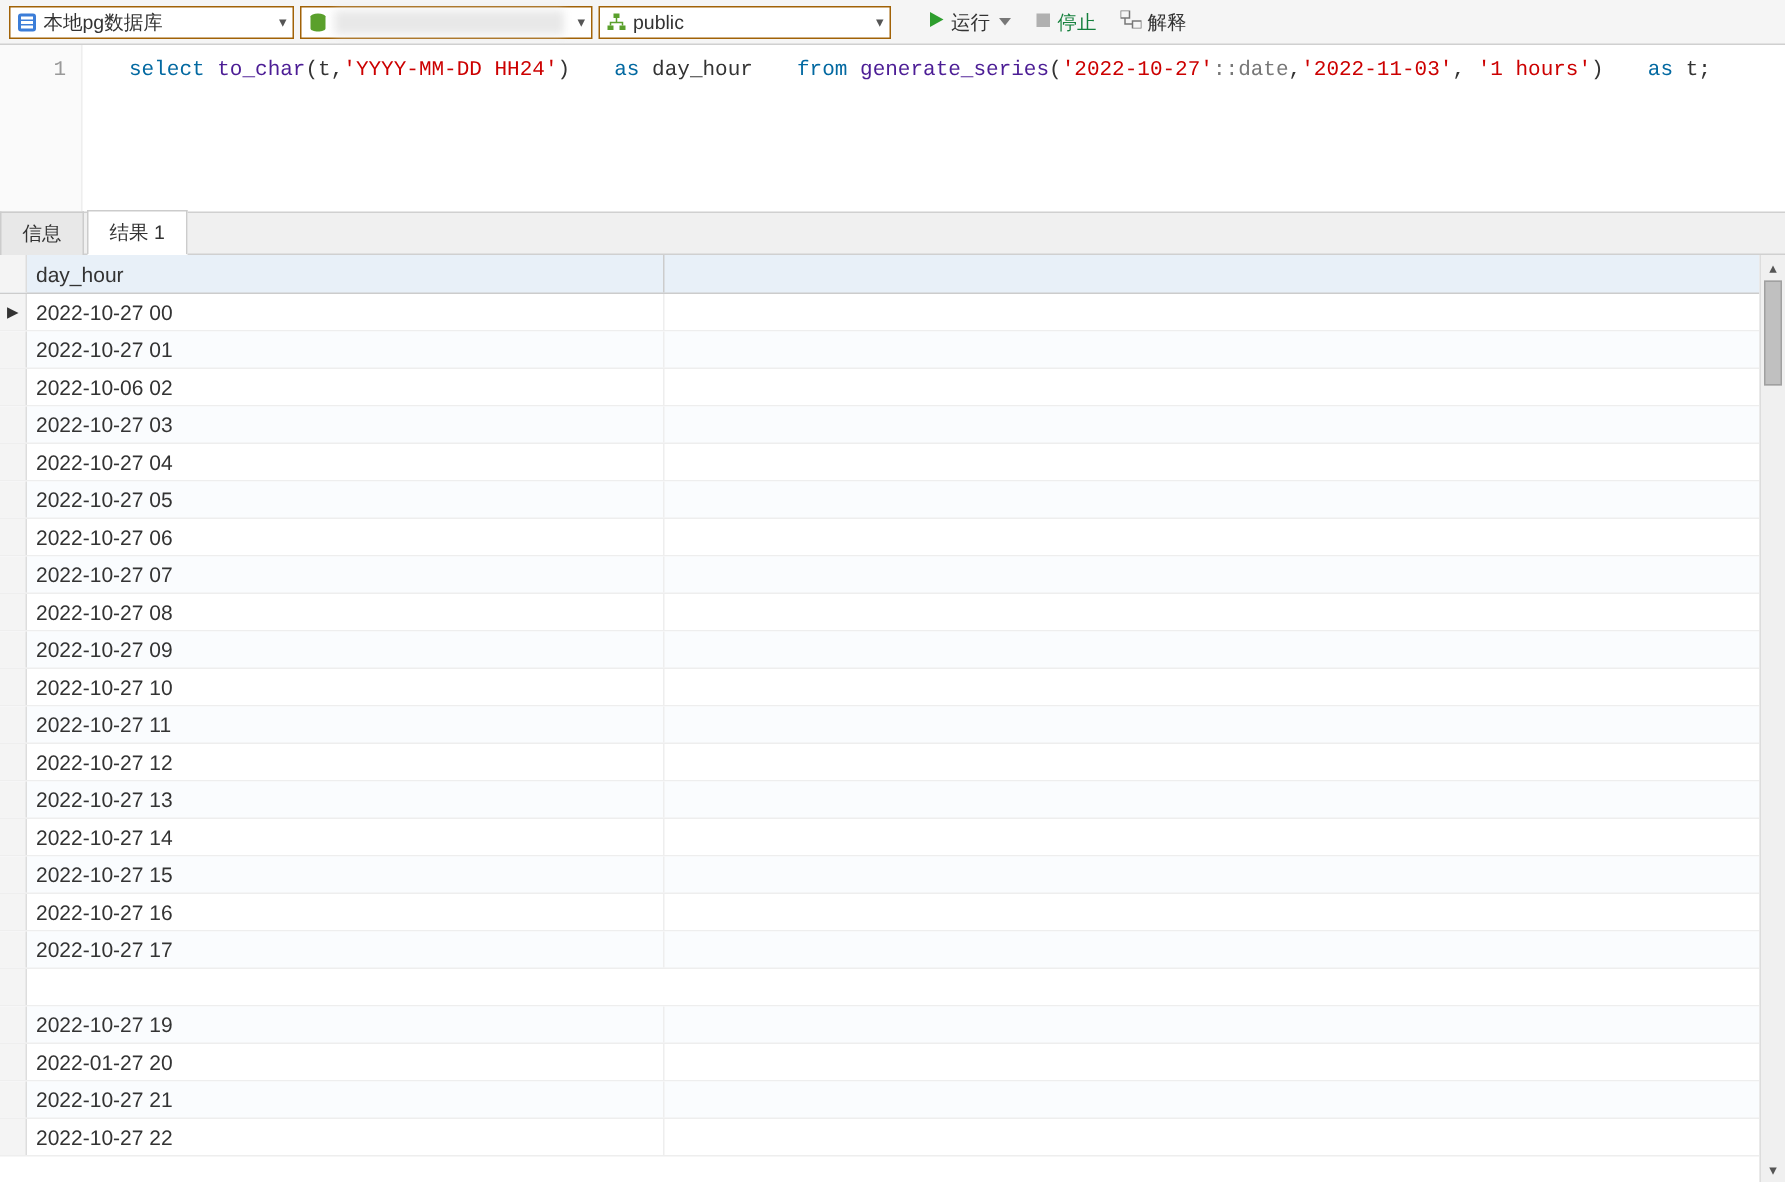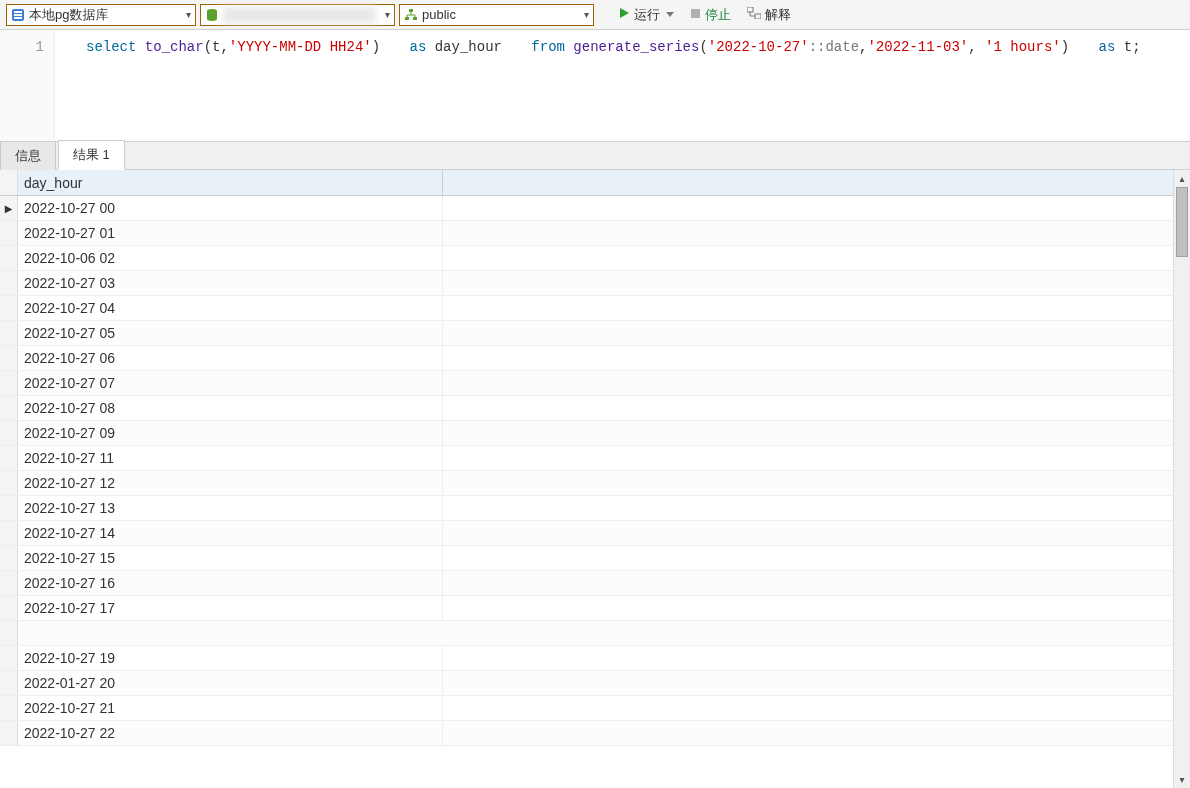--- a/index.html
+++ b/index.html
@@ -330,20 +330,24 @@
           <div class="grid-row">
             <div class="row-indicator"></div>
             <div class="cell">2022-10-27 08</div>
           </div>
           <div class="grid-row">
             <div class="row-indicator"></div>
             <div class="cell">2022-10-27 09</div>
           </div>
           <div class="grid-row">
             <div class="row-indicator"></div>
+            <div class="cell">2022-10-27 10</div>
+          </div>
+          <div class="grid-row">
+            <div class="row-indicator"></div>
             <div class="cell">2022-10-27 11</div>
           </div>
           <div class="grid-row">
             <div class="row-indicator"></div>
             <div class="cell">2022-10-27 12</div>
           </div>
           <div class="grid-row">
             <div class="row-indicator"></div>
             <div class="cell">2022-10-27 13</div>
           </div>

